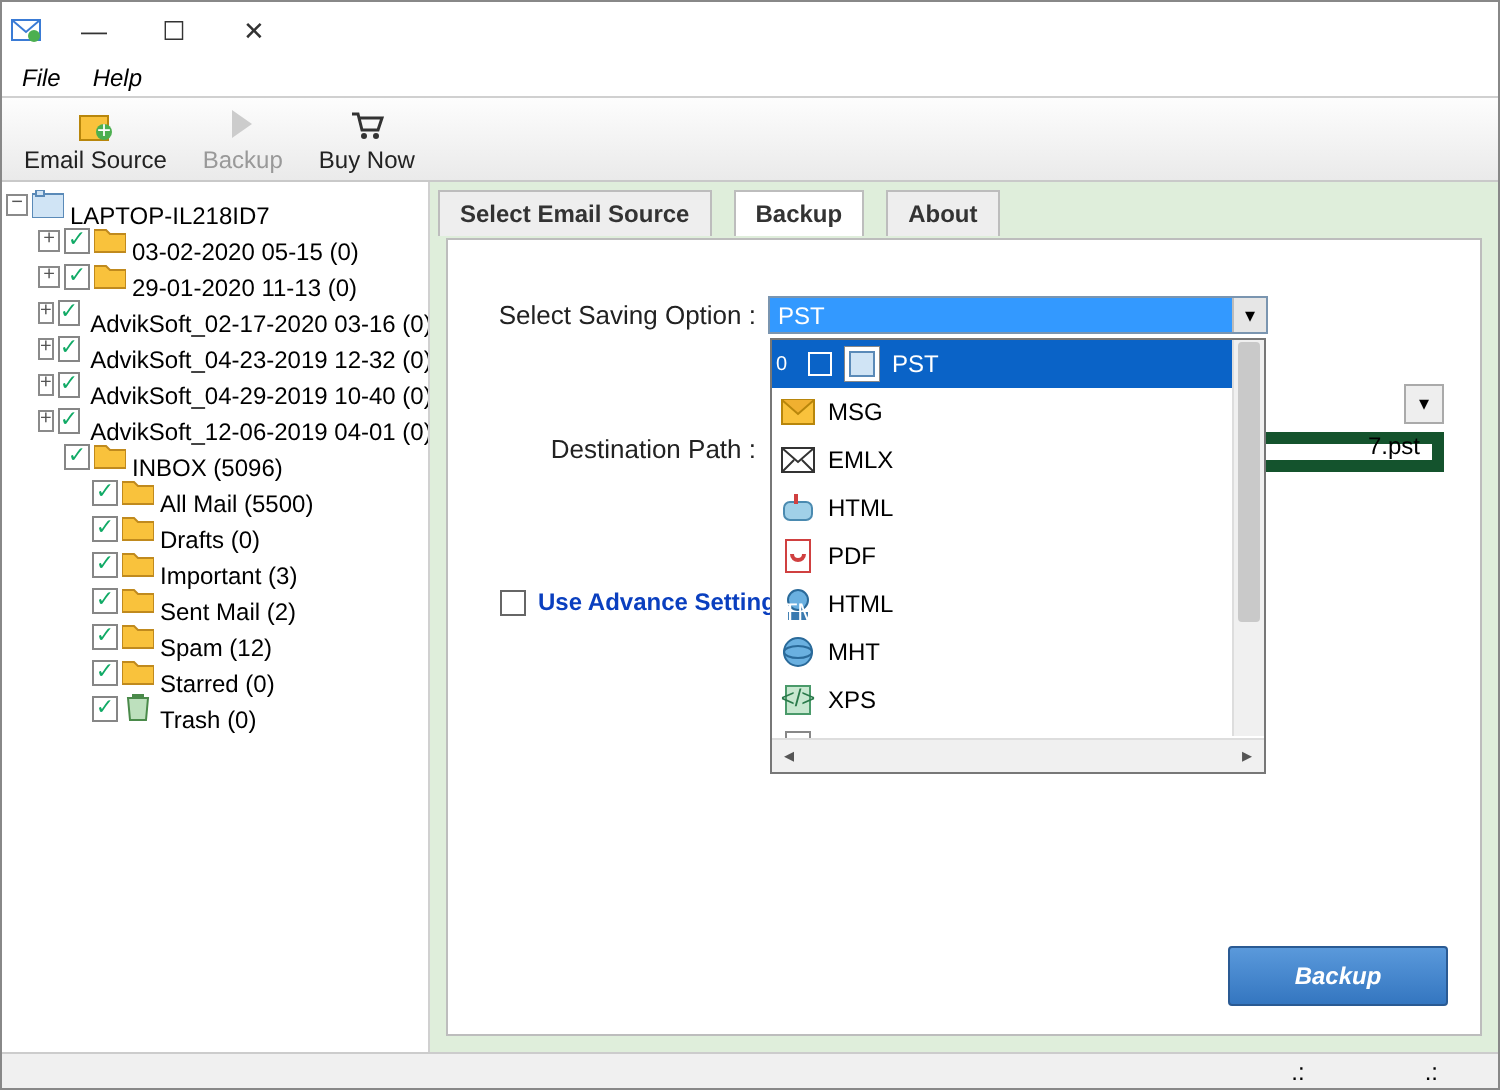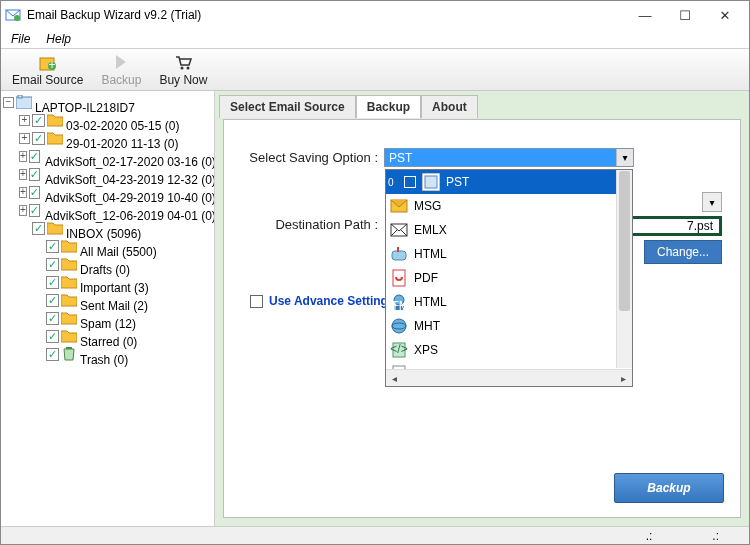--- a/index.html
+++ b/index.html
@@ -18,59 +18,58 @@
 .tool-btn .ticon { width: 20px; height: 20px; margin-bottom: 1px; }
 .content { flex: 1; display: flex; min-height: 0; }
 .sidebar { width: 214px; background: #fff; overflow: auto; border-right: 1px solid #d0d0d0; padding: 2px 0; }
 .tree-row { display: flex; align-items: center; height: 18px; padding-left: 2px; white-space: nowrap; }
 .tree-row .expand { width: 11px; height: 11px; border: 1px solid #8a8a8a; background:#fff; display: flex; align-items: center; justify-content: center; font-size: 10px; line-height: 1; margin-right: 2px; color:#555;}
 .tree-row .spacer { display:inline-block; }
 .tree-row .chk { width: 13px; height: 13px; border: 1px solid #868686; background:#fff; display:inline-flex; align-items:center; justify-content:center; margin-right: 2px; color:#1a6; font-size:11px; line-height:1;}
 .tree-row .ficon { width: 16px; height: 14px; margin-right: 3px; }
 .tree-row .label { font-size: 12px; margin-top: 11px; }
 .main { flex: 1; background: #dfeedb; position: relative; }
-.tabs { display: flex; margin: 4px 0 0 4px; }
+.tabs { display: flex; margin: 4px 0 0 4px; gap: 11px; }
 .tab { padding: 4px 10px; font-weight: bold; background: #eee; border: 1px solid #bdbdbd; border-bottom: none; margin-right: 0; color:#333;}
 .tab.active { background: #fff; }
 .panel { position: absolute; left: 8px; right: 8px; top: 28px; bottom: 8px; background: #fff; border: 1px solid #bdbdbd; }
 .form-row { display: flex; align-items: center; margin-top: 28px; }
 .form-label { width: 160px; text-align: right; padding-right: 6px; font-size: 13px; color:#222;}
 .select-box { position: relative; width: 250px; height: 19px; border: 1px solid #7a95b0; background:#fff; display:flex; align-items:center;}
 .select-box .sel-text { flex:1; padding: 0 4px; background:#3399ff; color:#fff; height:100%; display:flex; align-items:center;}
 .select-box .sel-arrow { width: 17px; height:100%; background:#e6e6e6; border-left:1px solid #bbb; display:flex; align-items:center; justify-content:center; font-size:10px;}
 .dropdown { position: absolute; top: 20px; left: 0; width: 248px; background:#fff; border:1px solid #777; z-index: 10; }
 .dd-inner { max-height: 260px; overflow:hidden; }
 .dd-item { height: 24px; display:flex; align-items:center; gap:6px; padding:0 4px; }
 .dd-item.selected { background:#0a63c7; color:#fff; }
 .dd-icon { width:18px; height:18px; display:flex; align-items:center; justify-content:center;}
 .dd-scroll { position:absolute; right:0; top:0; bottom:18px; width:16px; background:#f0f0f0; border-left:1px solid #ddd;}
 .dd-scroll .thumb { position:absolute; left:2px; right:2px; top:1px; height:140px; background:#c9c9c9; border-radius:2px;}
 .dd-hscroll { position:absolute; left:0; right:0; bottom:0; height:17px; background:#f0f0f0; border-top:1px solid #ddd; display:flex;}
 .dd-hscroll .harrow { width:17px; display:flex; align-items:center; justify-content:center; font-size:10px; color:#555;}
 .dd-hscroll .htrack { flex:1;}
-.path-input { width:170px; height:20px; border:3px solid #14532d; background:#fff; display:flex; align-items:flex-start; justify-content:flex-end; padding:0 6px; font-size:12px;}
+.path-input { width:170px; height:20px; border:6px solid #14532d; background:#fff; display:flex; align-items:flex-end; justify-content:flex-end; padding:0 6px; font-size:12px;}
 .change-btn { width:78px; height:24px; background:#3b7ac1; color:#fff; display:flex; align-items:center; justify-content:center; font-size:12px; border:1px solid #2d5f99; cursor:pointer;}
 .adv-check { display:flex; align-items:center; gap:6px; font-size:13px; color:#0a3fbf; font-weight:bold; margin: 24px 0 0 26px;}
 .adv-check .cb { width:13px; height:13px; border:1px solid #666; background:#fff;}
 .backup-btn { position:absolute; right:16px; bottom:14px; width:110px; height:30px; background:linear-gradient(#5a99db,#3476c0); color:#fff; font-weight:bold; font-style:italic; font-size:15px; display:flex; align-items:center; justify-content:center; border:1px solid #2a5a93; border-radius:2px; cursor:pointer;}
 .statusbar { height:18px; background:#f0f0f0; border-top:1px solid #ccc; display:flex; justify-content:flex-end; align-items:center; padding:0 30px; font-size:10px; gap:60px;}
 </style>
 </head>
 <body>
 
 <div class="window">
   <div class="titlebar">
     <span class="icon">
       <svg viewBox="0 0 16 16">
           <rect x="1" y="3" width="14" height="10" fill="#fff" stroke="#3a7bd5"></rect>
           <path d="M1 3 L8 9 L15 3" stroke="#3a7bd5" fill="none"></path>
           <circle cx="12" cy="11" r="3" fill="#4caf50"></circle>
         </svg>
     </span>
-    <span class="title">Email Backup Wizard v9.2 (Trial)</span>
     <div class="win-controls">
       <div>—</div>
       <div>☐</div>
       <div>✕</div>
     </div>
   </div>
 
   <div class="menubar">
     <span>File</span>
     <span>Help</span>
@@ -341,23 +340,20 @@
         </div>
 
         <div class="form-row" style="margin-top:50px;">
           <div class="form-label">Destination Path :</div>
           <div style="width:250px"></div>
           <div style="display:flex; flex-direction:column; gap:4px; margin-left:-90px; align-items:flex-end; position:absolute; right:18px; top:72px;">
             <div style="width:20px;height:20px;border:1px solid #aaa;background:#eee;display:flex;align-items:center;justify-content:center;font-size:10px;">▾</div>
             <div class="path-input">
                 <span>7.pst</span>
               </div>
-            <div class="change-btn">
-                <span>Change...</span>
-              </div>
           </div>
         </div>
 
         <div class="adv-check" style="margin-top:62px;">
           <span class="cb"></span>
           <span>Use Advance Settings</span>
         </div>
 
         <div class="backup-btn">
           <span>Backup</span>

